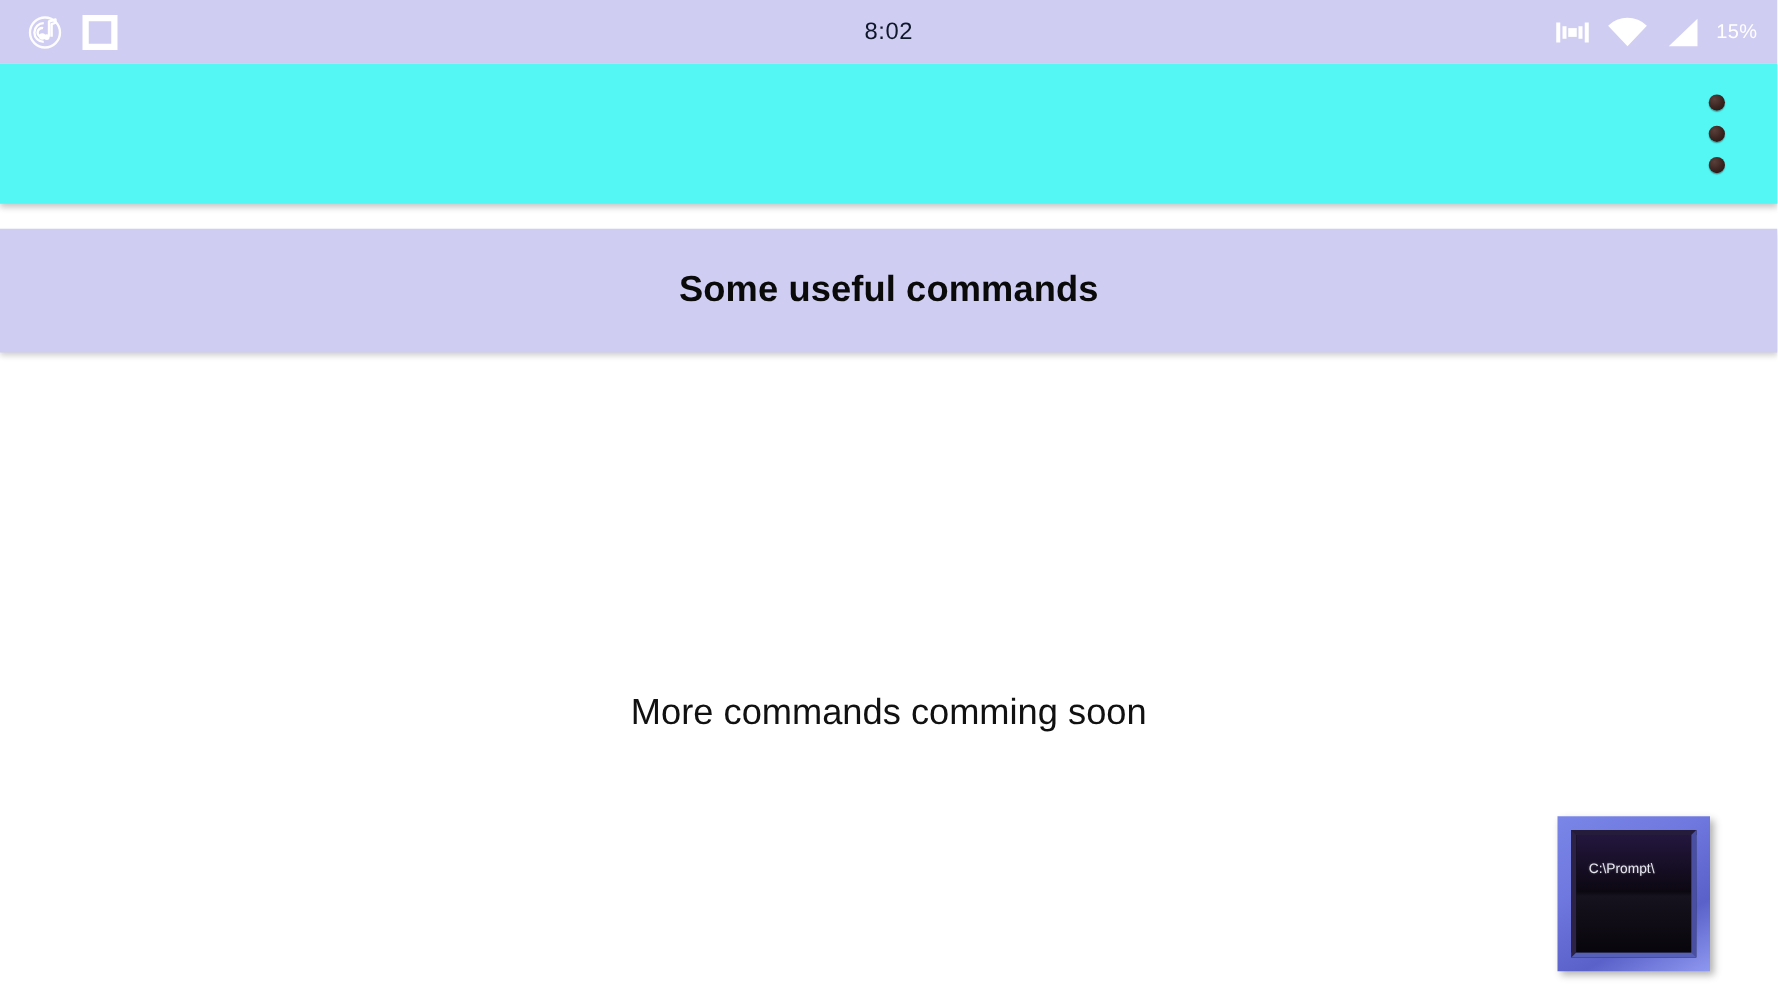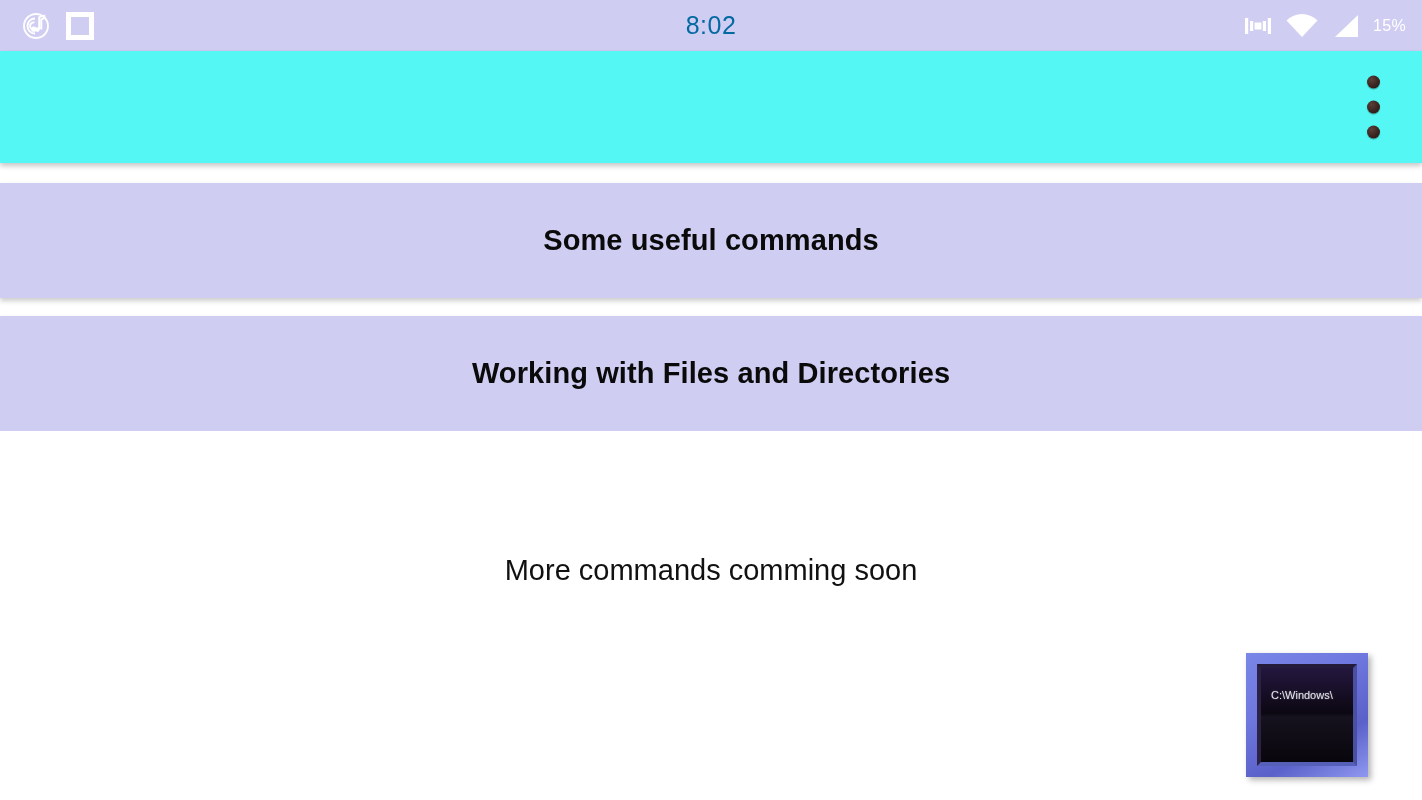--- a/index.html
+++ b/index.html
@@ -36,22 +36,22 @@
     padding-left: 20px;
     flex: 0 0 auto;
   }
   #status-center {
     position: absolute;
     left: 0; right: 0;
     text-align: center;
     pointer-events: none;
   }
   #status-clock {
-    color: #0369a1;
-    font-size: 25px;
+    color: #0f172a;
+    font-size: 19px;
     letter-spacing: 0.5px;
   }
   #status-right {
     position: absolute;
     right: 16px;
     display: flex;
     align-items: center;
     gap: 12px;
   }
   .sb-icon { display: block; }
@@ -115,21 +115,21 @@
     align-items: center;
     justify-content: center;
     cursor: pointer;
   }
   .card-label {
     font-size: 29px;
     font-weight: bold;
     color: #0a0a0a;
     letter-spacing: 0.1px;
   }
-  #card-useful-commands { top: 183px; height: 115px; }
+  #card-useful-commands { top: 183px; height: 99px; }
   #card-files-dirs     { top: 316px; height: 115px; }
 
   
   #body-area {
     position: absolute;
     top: 431px; left: 0;
     width: 1422px;
     height: 369px;
     background: #ffffff;
   }
@@ -238,28 +238,25 @@
       <span class="dot"></span>
       <span class="dot"></span>
       <span class="dot"></span>
     </div>
   </div>
 
   <div class="card" id="card-useful-commands">
     <span class="card-label">Some useful commands</span>
   </div>
 
-  <div class="card" id="card-files-dirs">
-    <span class="card-label">Working with Files and Directories</span>
-  </div>
 
   <div id="body-area">
     <div id="coming-soon-text">More commands comming soon</div>
   </div>
 
   <div id="cmd-icon">
     <div id="cmd-icon-inner">
       <div id="cmd-icon-screen"></div>
-      <div id="cmd-icon-path">C:\Windows\</div>
+      <div id="cmd-icon-path">C:\Prompt\</div>
     </div>
   </div>
 
 </div>
 
 </body></html>

